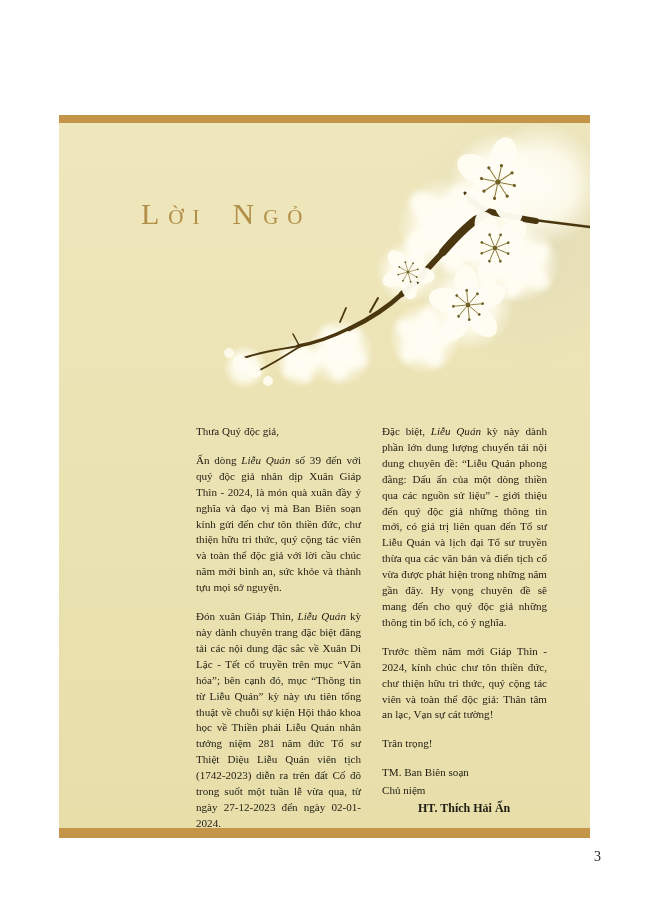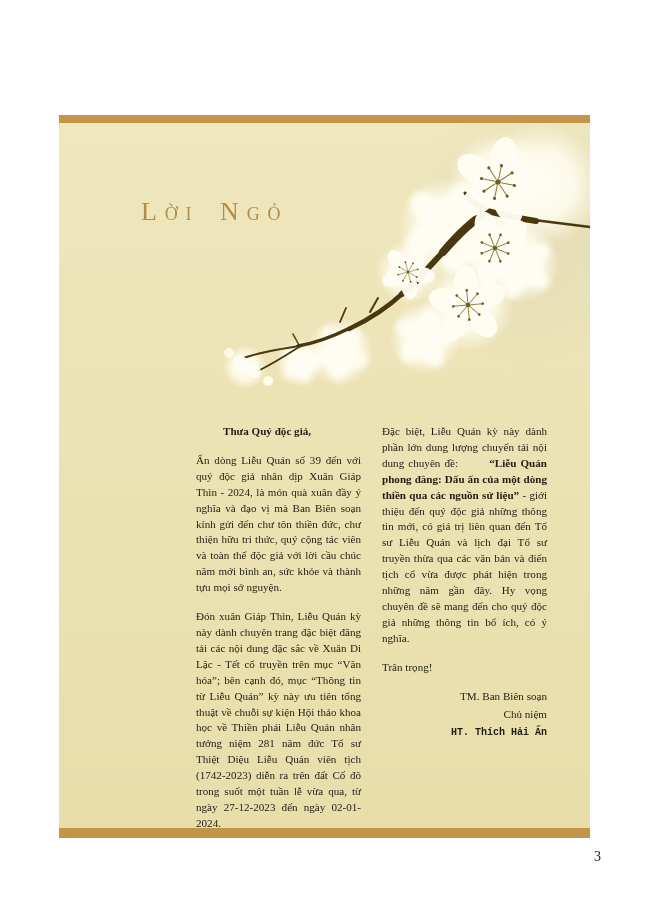--- a/index.html
+++ b/index.html
@@ -17,45 +17,45 @@
   .bar.bottom{height:10px;}
   .panel-body{
     position:relative;width:100%;height:705px;
     background:linear-gradient(180deg,#efe7bd 0%,#ebe2b2 55%,#e7deaa 100%);
   }
   .artwork{
     position:absolute;left:0;top:0;width:531px;height:310px;
   }
   .page-title{
     position:absolute;left:82px;top:76px;
-    font-size:26px;line-height:1;
+    font-size:30px;line-height:1;
     font-variant:small-caps;
     letter-spacing:0.30em;
     word-spacing:0.25em;
     font-weight:400;
   }
   .columns{
     position:absolute;left:137px;top:301px;width:351px;
     display:flex;gap:21px;
     color:#211d13;
   }
   .col{width:165px;
     font-size:11.1px;line-height:15.9px;
     text-align:justify;
     text-justify:inter-word;
   }
   .para{margin:0 0 13px 0;}
   .para:last-child{margin-bottom:0;}
   .salutation{text-align:left;}
-  .sig{margin:0 0 2px 0;text-align:right;}
+  .sig{margin:0 0 2px 0;text-align:left;}
   .sig.first{margin-top:13px;}
   .closing{text-align:left;margin-top:0;}
-  .r-b{font-weight:700;margin-left:27px;}
-  .r-i{}
-  .r-bs{font-weight:700;font-family:Liberation Mono, monospace;font-size:10px;}
+  .r-b{font-weight:400;}
+  .r-i{font-style:italic;}
+  .r-bs{font-weight:700;font-family:Liberation Serif, serif;font-size:12px;margin-left:36px;}
   .page-number{
     position:absolute;left:594px;top:849px;
     font-size:14px;color:#222222;
   }
 </style>
 </head>
 <body>
 
 <div class="panel">
   <div class="bar top" style="background:#c49548;"></div>
@@ -169,20 +169,21 @@
     <div class="page-title" style="color:#b28e48;">Lời Ngỏ</div>
 
     <div class="columns">
       <div class="col">
         <p class="para salutation"><span class="r-b">Thưa Quý độc giả,</span></p>
         <p class="para"><span>Ấn dòng </span><span class="r-i">Liễu Quán</span><span> số 39 đến với quý độc giả nhân dịp Xuân Giáp Thìn - 2024, là món quà xuân đầy ý nghĩa và đạo vị mà Ban Biên soạn kính gửi đến chư tôn thiền đức, chư thiện hữu tri thức, quý cộng tác viên và toàn thể độc giả với lời cầu chúc năm mới bình an, sức khỏe và thành tựu mọi sở nguyện.</span></p>
         <p class="para"><span>Đón xuân Giáp Thìn, </span><span class="r-i">Liễu Quán</span><span> kỳ này dành chuyên trang đặc biệt đăng tải các nội dung đặc sắc về Xuân Di Lặc - Tết cổ truyền trên mục “Văn hóa”; bên cạnh đó, mục “Thông tin từ Liễu Quán” kỳ này ưu tiên tổng thuật về chuỗi sự kiện Hội thảo khoa học về Thiền phái Liễu Quán nhân tưởng niệm 281 năm đức Tổ sư Thiệt Diệu Liễu Quán viên tịch (1742-2023) diễn ra trên đất Cố đô trong suốt một tuần lễ vừa qua, từ ngày 27-12-2023 đến ngày 02-01-2024.</span></p>
       </div>
       <div class="col">
         <p class="para"><span>Đặc biệt, </span><span class="r-i">Liễu Quán</span><span> kỳ này dành phần lớn dung lượng chuyển tải nội dung chuyên đề: </span><span class="r-b">“Liễu Quán phong đằng: Dấu ấn của một dòng thiền qua các nguồn sử liệu”</span><span> - giới thiệu đến quý độc giả những thông tin mới, có giá trị liên quan đến Tổ sư Liễu Quán và lịch đại Tổ sư truyền thừa qua các văn bản và điển tịch cổ vừa được phát hiện trong những năm gần đây. Hy vọng chuyên đề sẽ mang đến cho quý độc giả những thông tin bổ ích, có ý nghĩa.</span></p>
+        <p class="para"><span>Trước thềm năm mới Giáp Thìn - 2024, kính chúc chư tôn thiền đức, chư thiện hữu tri thức, quý cộng tác viên và toàn thể độc giả: Thân tâm an lạc, Vạn sự cát tường!</span></p>
         <p class="para closing"><span>Trân trọng!</span></p>
         <p class="sig first"><span>TM. Ban Biên soạn</span></p>
         <p class="sig"><span>Chủ niệm</span></p>
         <p class="sig"><span class="r-bs">HT. Thích Hải Ấn</span></p>
       </div>
     </div>
 
   </div>
   <div class="bar bottom" style="background:#c49548;"></div>
 </div>

